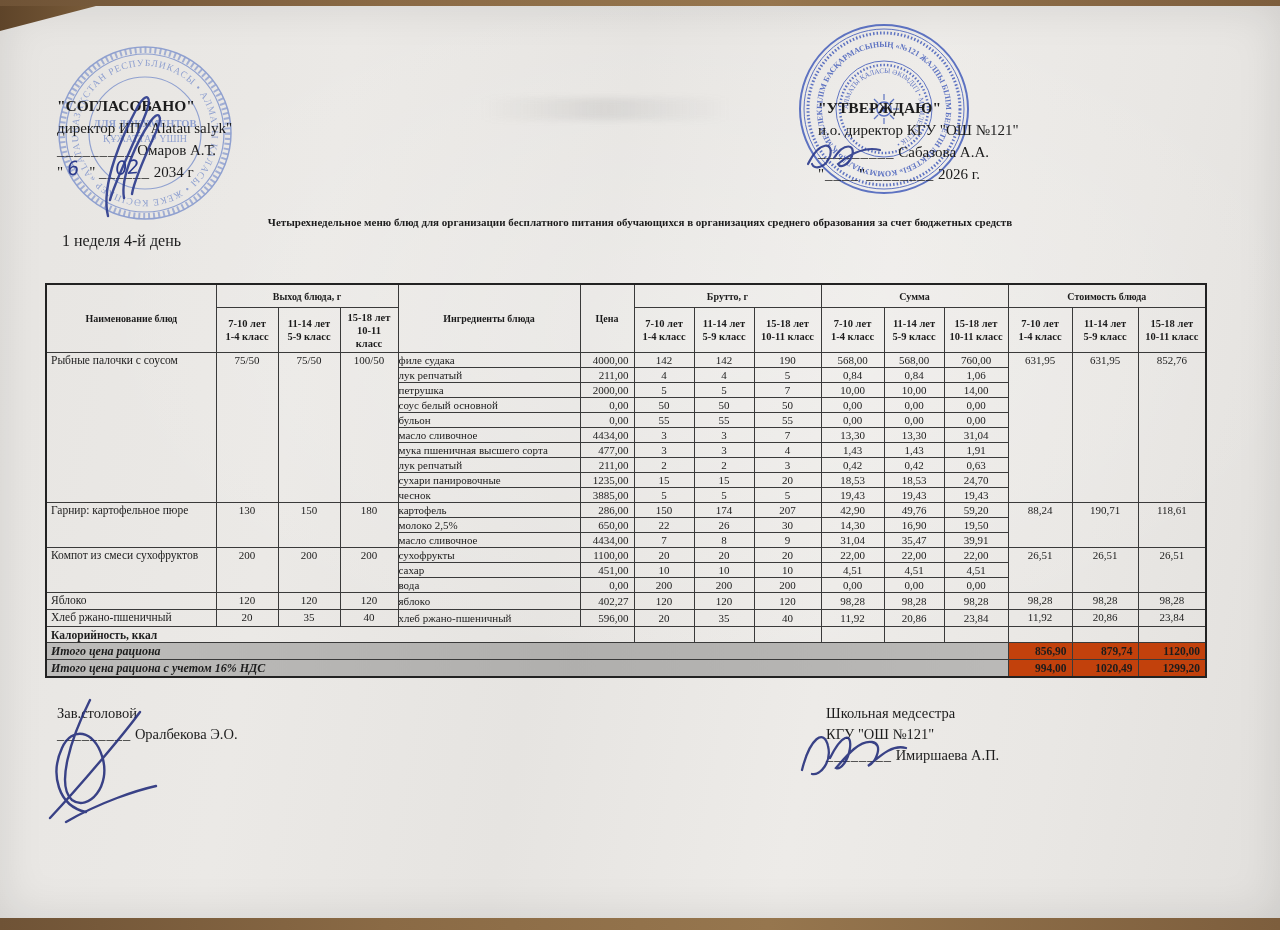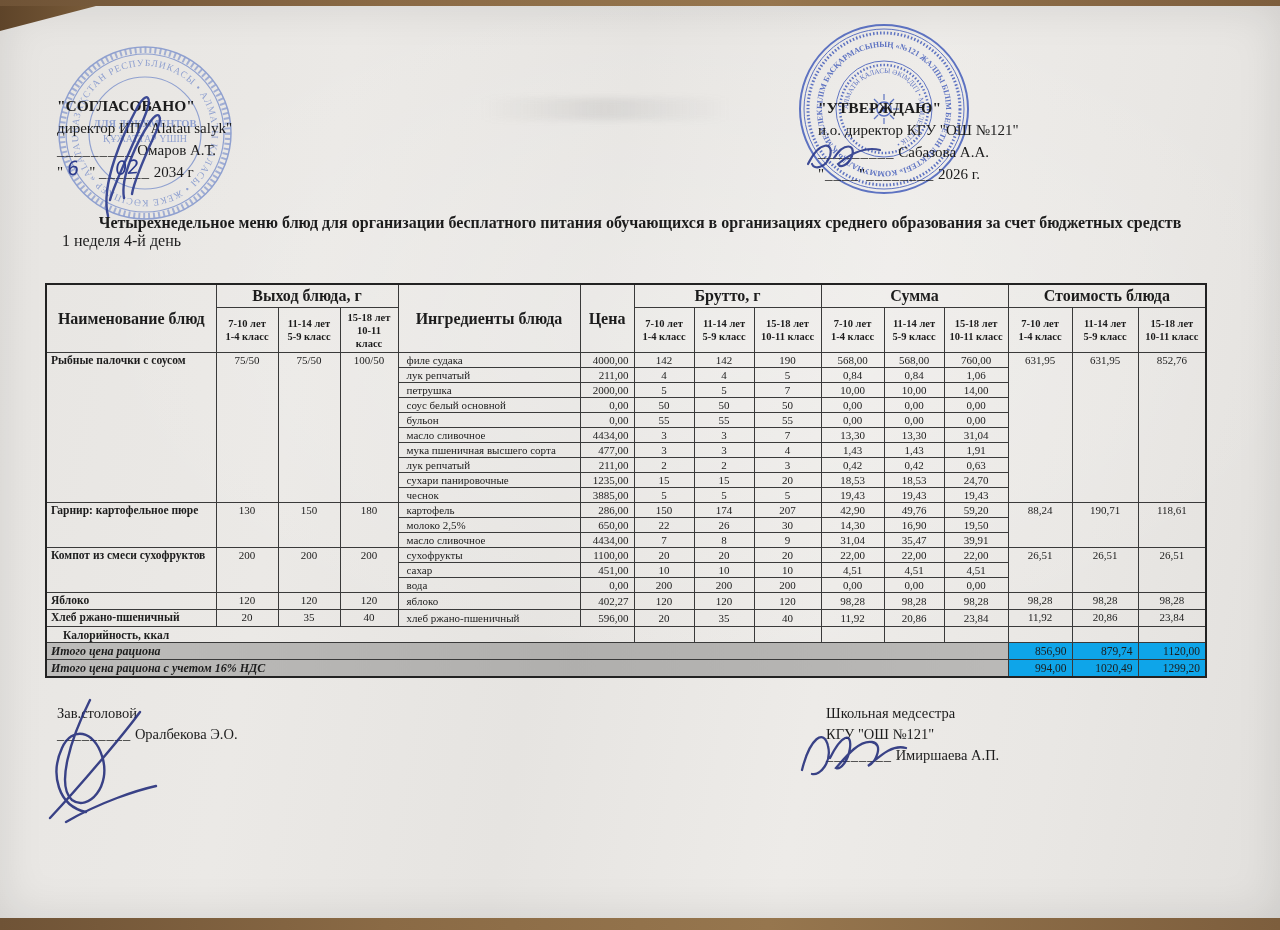--- a/index.html
+++ b/index.html
@@ -18,48 +18,48 @@
   #corner-wedge{
     position:absolute;left:0;top:6px;width:96px;height:25px;
     background:linear-gradient(90deg,#5e4429,#7a5c3a);
     clip-path:polygon(0 0,100% 0,0 100%);
   }
   .abs{position:absolute;}
   .approval{font-size:15px;line-height:22px;}
   .approval .t{font-weight:bold;font-size:15.5px;}
   .blank{letter-spacing:1px;}
   .hand{font-family:"DejaVu Sans",sans-serif;font-style:italic;color:#2b3a8c;font-size:19px;}
-  #doc-title{left:0;right:0;top:214px;text-align:center;font-weight:bold;font-size:16px;line-height:17px;}
+  #doc-title{left:0;right:0;top:214px;text-align:center;font-weight:bold;font-size:11px;line-height:17px;}
   #week-label{left:62px;top:232px;font-weight:normal;font-size:16px;}
   .stamp{opacity:.72;}
   .sig{opacity:.9;}
   .bleed{position:absolute;left:480px;top:98px;width:250px;height:22px;
     background:linear-gradient(90deg,rgba(120,120,120,0),rgba(120,120,120,.14),rgba(120,120,120,0));
     filter:blur(3px);}
   
   #menu-table-wrap{position:absolute;left:45px;top:283px;}
   table{border-collapse:collapse;table-layout:fixed;width:1160px;font-size:11px;
     font-family:"Liberation Serif",serif;}
   th,td{border:1px solid #3a3a3a;padding:0 3px;overflow:hidden;}
   table{border:2px solid #222;}
   thead th{font-weight:bold;text-align:center;padding:1px 2px;}
-  tr.h1 th{height:20px;font-size:16px;}
+  tr.h1 th{height:20px;font-size:10px;}
   tr.h2 th{height:42px;font-size:10.5px;line-height:13px;}
-  td.dname{text-align:left;vertical-align:top;font-size:11.5px;padding:1px 4px;line-height:13px;font-weight:bold;}
+  td.dname{text-align:left;vertical-align:top;font-size:11.5px;padding:1px 4px;line-height:13px;}
   td.out,td.cost{text-align:center;vertical-align:top;padding-top:1px;font-size:11px;}
-  td.ing{text-align:left;padding-left:8px;white-space:nowrap;}
+  td.ing{text-align:left;padding-left:0;white-space:nowrap;}
   td.price{text-align:right;padding-right:5px;}
   td.num{text-align:center;}
   tr.ing-row td{height:14px;line-height:13px;}
   tr.cal-row td{height:15px;}
-  td.cal{font-weight:bold;font-size:11.5px;text-align:left;padding-left:16px;}
+  td.cal{font-weight:bold;font-size:11.5px;text-align:left;padding-left:4px;}
   tr.tot-row td{height:16px;border-top:1.5px solid #222;}
   td.tot-label{font-weight:bold;font-style:italic;font-size:12px;text-align:left;padding-left:4px;
     background:linear-gradient(90deg,#bdbcba,#b0afad 55%,#bab9b7);margin-top:13px;}
-  td.tot-val{font-weight:normal;text-align:right;padding-right:5px;background:#0ea5e9;font-size:11.5px;}
+  td.tot-val{font-weight:bold;text-align:right;padding-right:5px;background:#c2410c;font-size:11.5px;}
   .sigblock{font-size:14.5px;line-height:21px;}
 </style>
 </head>
 <body>
 
 <div id="paper"></div>
 <div id="corner-wedge"></div>
 <div class="bleed"></div>
 
 <svg class="abs stamp" style="left:55px;top:43px" width="180" height="180" viewBox="0 0 180 180">

